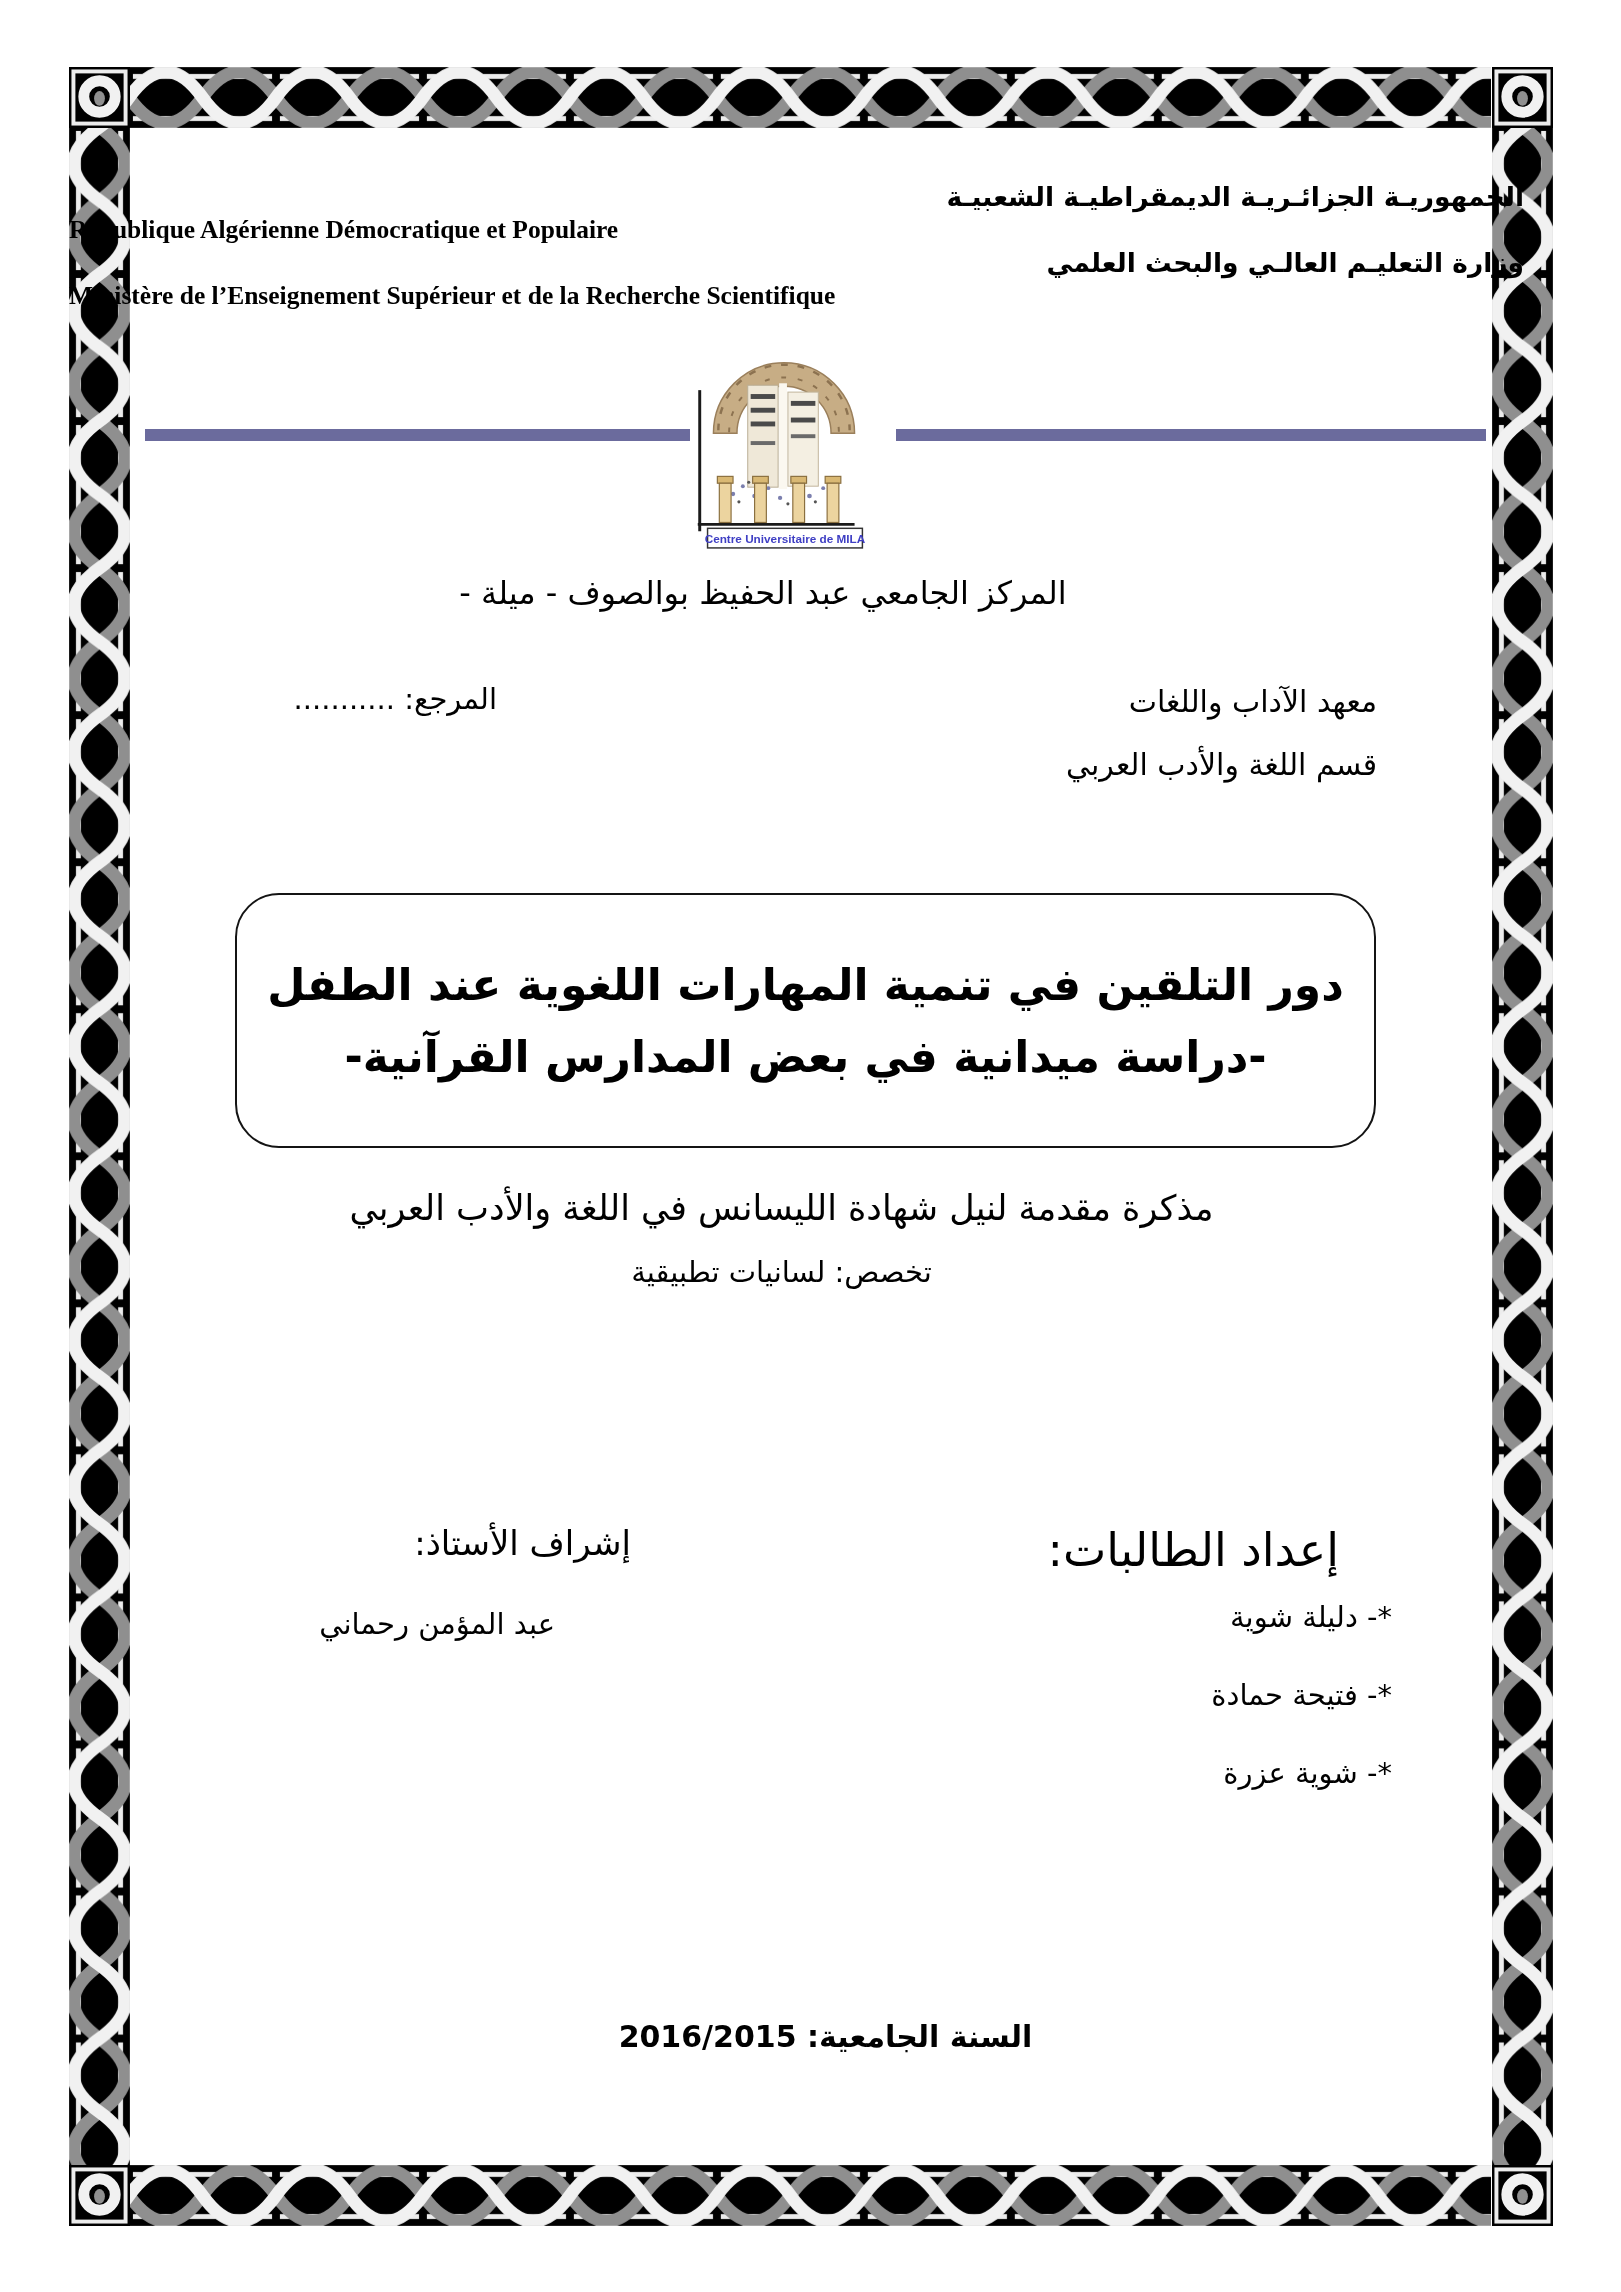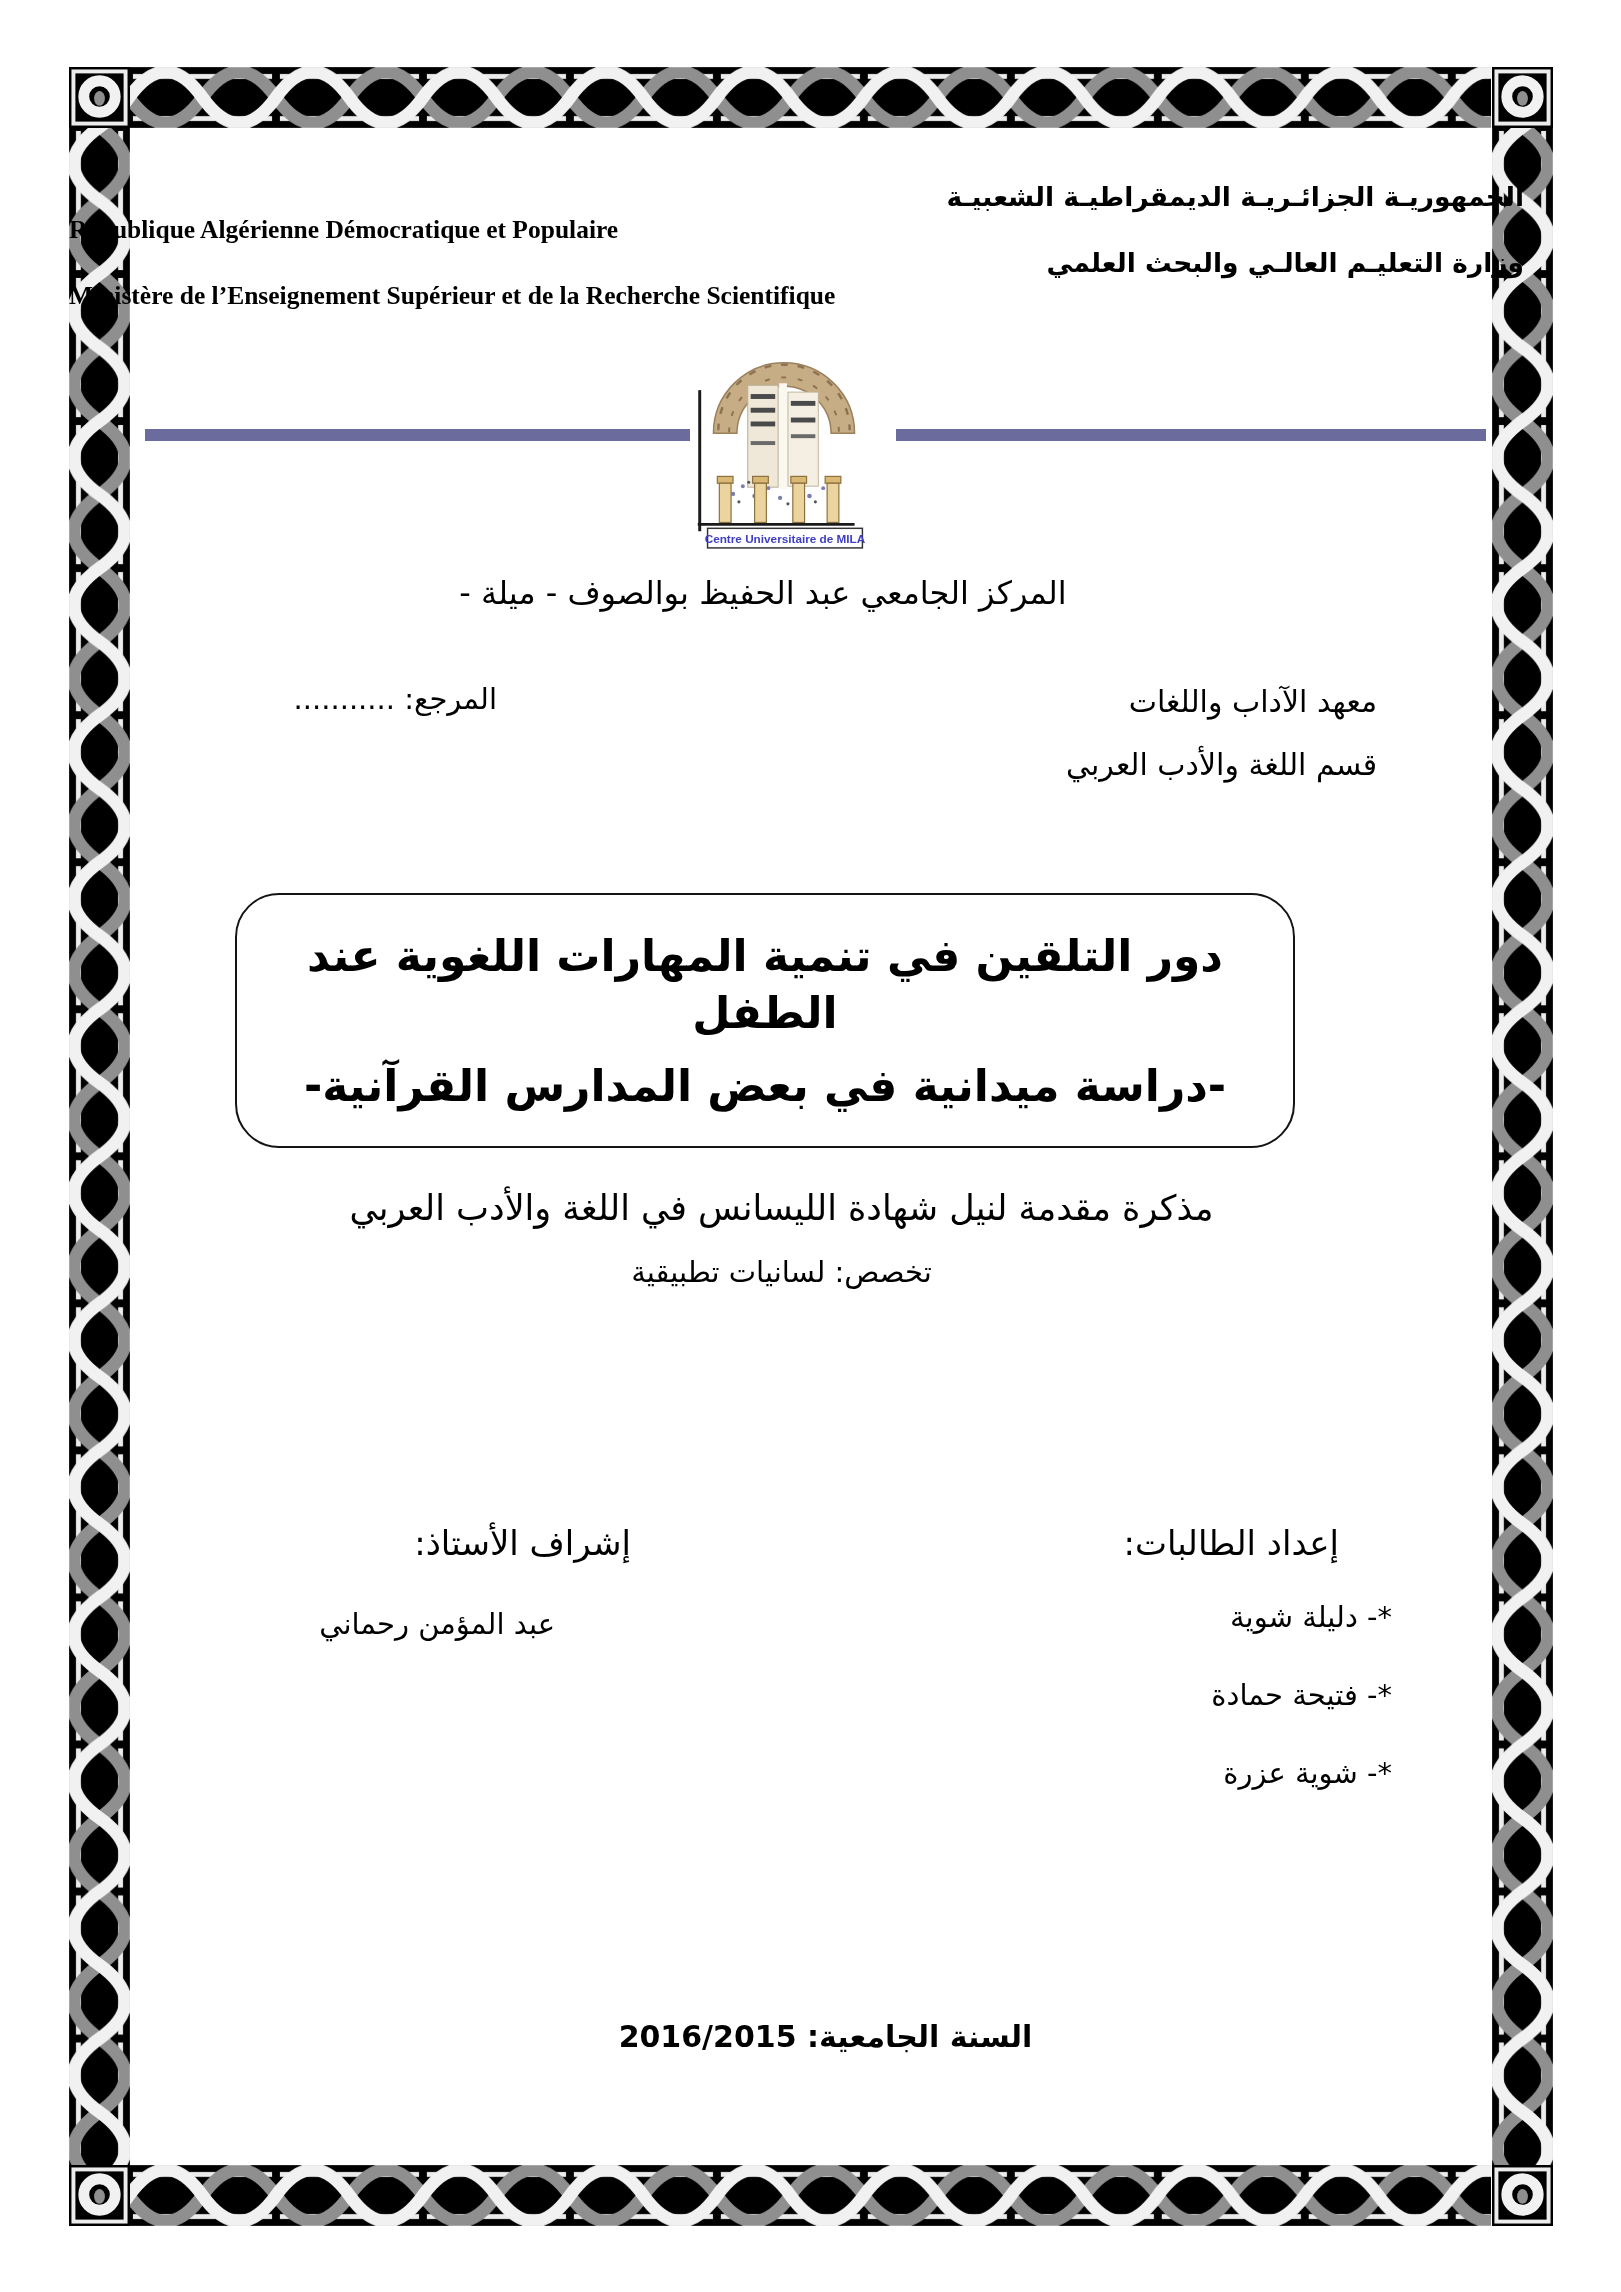--- a/index.html
+++ b/index.html
@@ -16,29 +16,29 @@
   .h-ar{font-size:26.5px;font-weight:bold;line-height:34px;direction:rtl;}
   .h-fr{font-family:"Liberation Serif",serif;font-size:25.5px;font-weight:bold;line-height:32px;}
   .logo-wrap{left:686px;top:339px;width:196px;height:214px;}
   .rule{background:#6b6b9d;height:11.8px;}
   .rule-left{left:145px;top:429px;width:545px;}
   .rule-right{left:896px;top:429px;width:590px;}
   .univ-line{left:69px;top:574px;width:1388px;text-align:center;font-size:32px;direction:rtl;}
   .inst-block{right:244px;top:670px;text-align:right;direction:rtl;font-size:30px;line-height:63px;}
   .ref-line{right:1124px;top:682px;font-size:29px;direction:rtl;}
   .title-box{
-    left:235px;top:893px;width:1060px;height:255px;box-sizing:border-box;
+    left:235px;top:893px;width:1141px;height:255px;box-sizing:border-box;
     border:2.9px solid #141414;border-radius:44px;
     display:flex;flex-direction:column;align-items:center;justify-content:center;gap:15.7px;
     direction:rtl;
   }
   .title-line{font-size:44px;font-weight:bold;line-height:57px;text-align:center;}
   .memo-line{left:69px;top:1188px;width:1425px;text-align:center;font-size:35px;direction:rtl;}
   .spec-line{left:69px;top:1255px;width:1425px;text-align:center;font-size:29px;direction:rtl;}
-  .prep-heading{right:282px;top:1523px;font-size:34px;direction:rtl;}
+  .prep-heading{right:282px;top:1523px;font-size:46px;direction:rtl;}
   .student{font-size:29px;direction:rtl;right:229px;}
   .student-1{top:1600px;} .student-2{top:1678px;} .student-3{top:1756px;}
   .sup-heading{right:990px;top:1523px;font-size:34px;direction:rtl;margin-left:15px;}
   .sup-name{right:1066px;top:1607px;font-size:29px;direction:rtl;}
   .year-line{left:69px;top:2019px;width:1425px;text-align:center;font-size:30px;font-weight:bold;direction:rtl;padding-left:44px;}
 </style>
 </head>
 <body>
 
 <svg width="0" height="0" style="position:absolute" aria-hidden="true">

